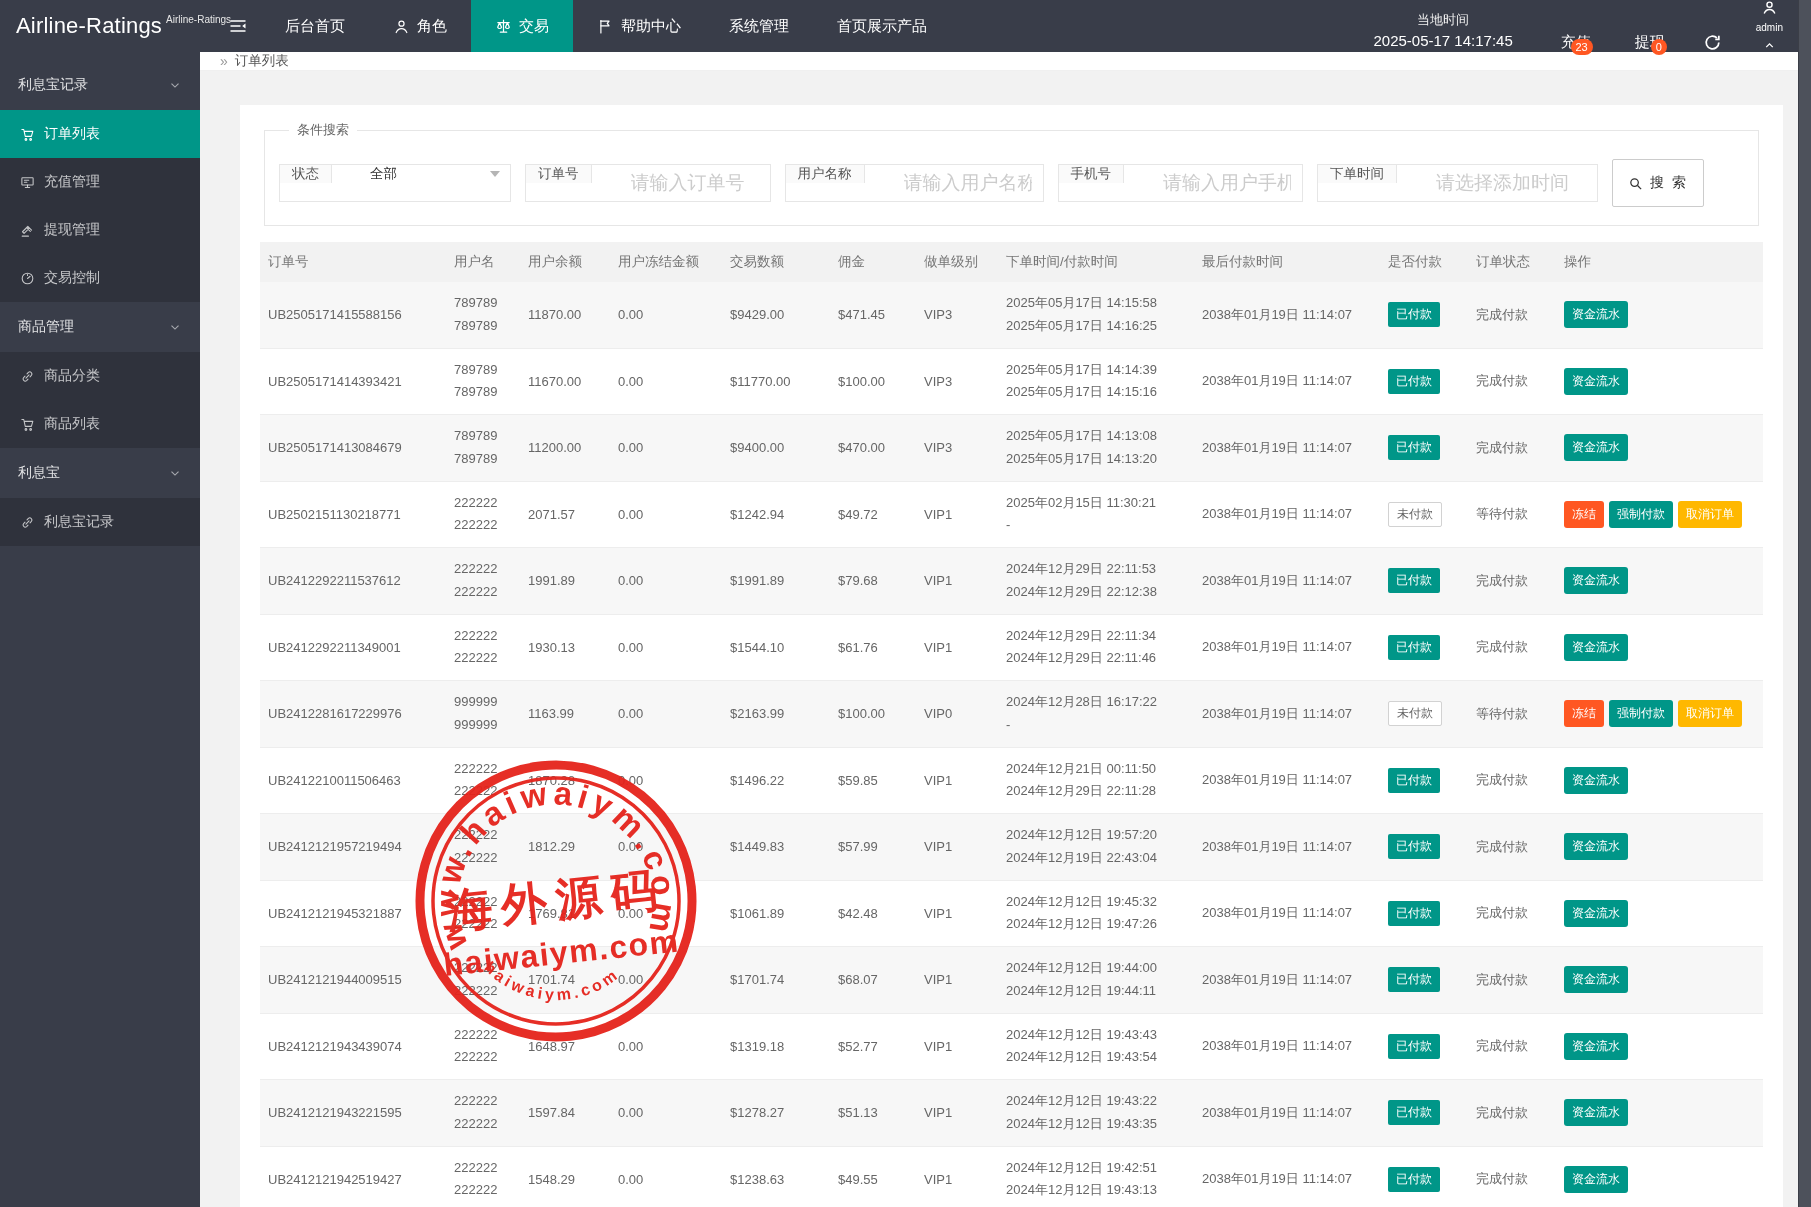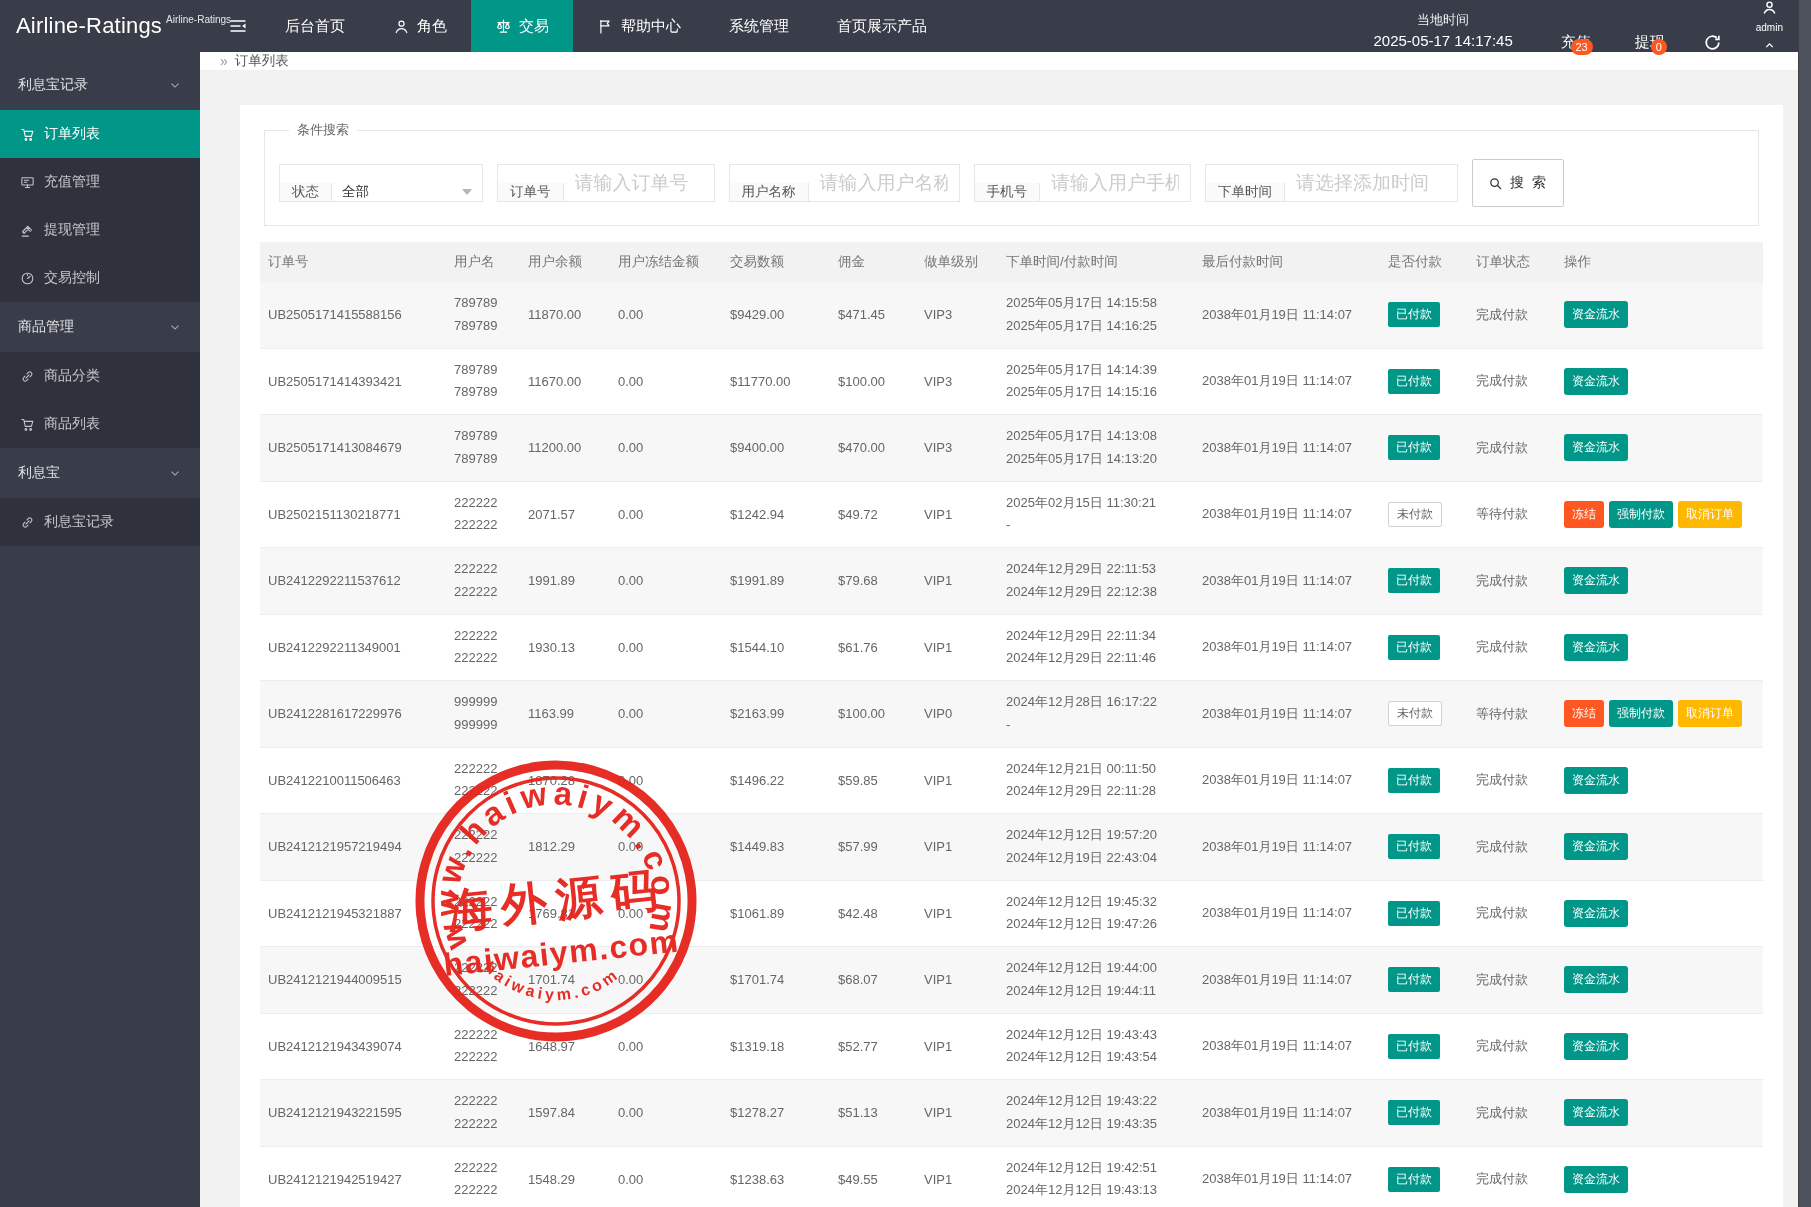--- a/index.html
+++ b/index.html
@@ -47,21 +47,21 @@
     border-bottom:1px solid #f0f0f0;}
   .bc-arrow{color:#999;margin-right:7px;font-size:14px;}
 
   .content{flex:1;padding:34px 28px 0 40px;}
   .card{background:#fff;height:1300px;padding:14px 20px 0;}
 
   
   fieldset.search-box{border:1px solid var(--border);padding:16px 14px 18px;margin:2px 4px 4px;}
   fieldset.search-box legend{font-size:13px;color:#666;padding:0 8px;margin-left:10px;}
   .filter-row{display:flex;align-items:center;flex-wrap:nowrap;gap:14px;margin-top:4px;}
-  .fgroup{display:inline-flex;align-items:flex-end;height:38px;border:1px solid var(--border);background:#fff;}
+  .fgroup{display:inline-flex;align-items:flex-start;height:38px;border:1px solid var(--border);background:#fff;gap:28px;}
   .flabel{display:flex;align-items:center;padding:0 12px;font-size:13.5px;color:#555;border-right:1px solid var(--border);
     background:#fafafa;white-space:nowrap;}
   .fgroup input{border:none;outline:none;height:100%;padding:0 11px;font-size:19px;color:#333;width:150px;
     font-family:Liberation Sans, sans-serif;background:#fff;}
   .fgroup input::placeholder{color:#ccc;}
   .fgroup input.wide{width:172px;}
   .select{display:flex;align-items:center;width:150px;padding:0 10px;cursor:pointer;position:relative;}
   .select-value{font-size:13.5px;color:#333;}
   .caret{margin-left:auto;width:0;height:0;border-left:5px solid transparent;border-right:5px solid transparent;
     border-top:6px solid #b5b5b5;}

